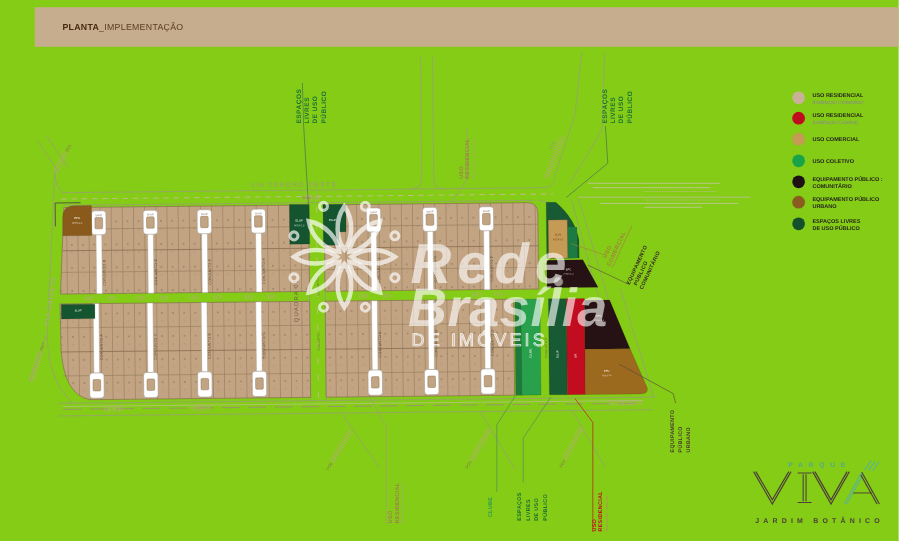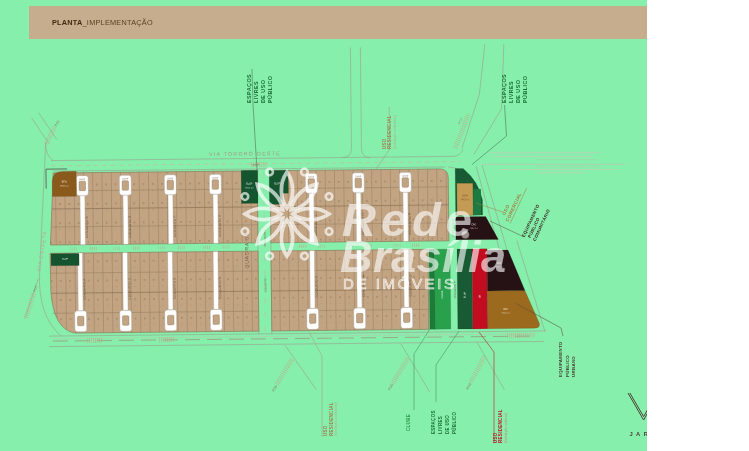--- a/index.html
+++ b/index.html
@@ -1,16 +1,16 @@
 <!DOCTYPE html>
 <html><head>
 <meta charset="utf-8">
 <style>
 html,body{margin:0;padding:0;background:#fff;}
-#stage{position:relative;width:647px;height:451px;overflow:hidden;background:#86efac;font-family:"Liberation Sans",sans-serif;}
+#stage{position:relative;width:749px;height:451px;overflow:hidden;background:#84cc16;font-family:"Liberation Sans",sans-serif;}
 svg{position:absolute;left:0;top:0;}
 </style>
 </head>
 <body>
 <div id="stage">
 
 <div style="position:absolute;left:29px;top:6px;width:720px;height:33px;background:#c5ad8e;"></div>
 
 <div style="position:absolute;left:52px;top:18px;font-size:7.3px;letter-spacing:0.25px;color:#46290f;font-weight:bold;">PLANTA<span style="color:#5b3d1f;font-weight:normal;">_IMPLEMENTAÇÃO</span></div>
 <svg width="749" height="451" viewBox="0 0 749 451">

